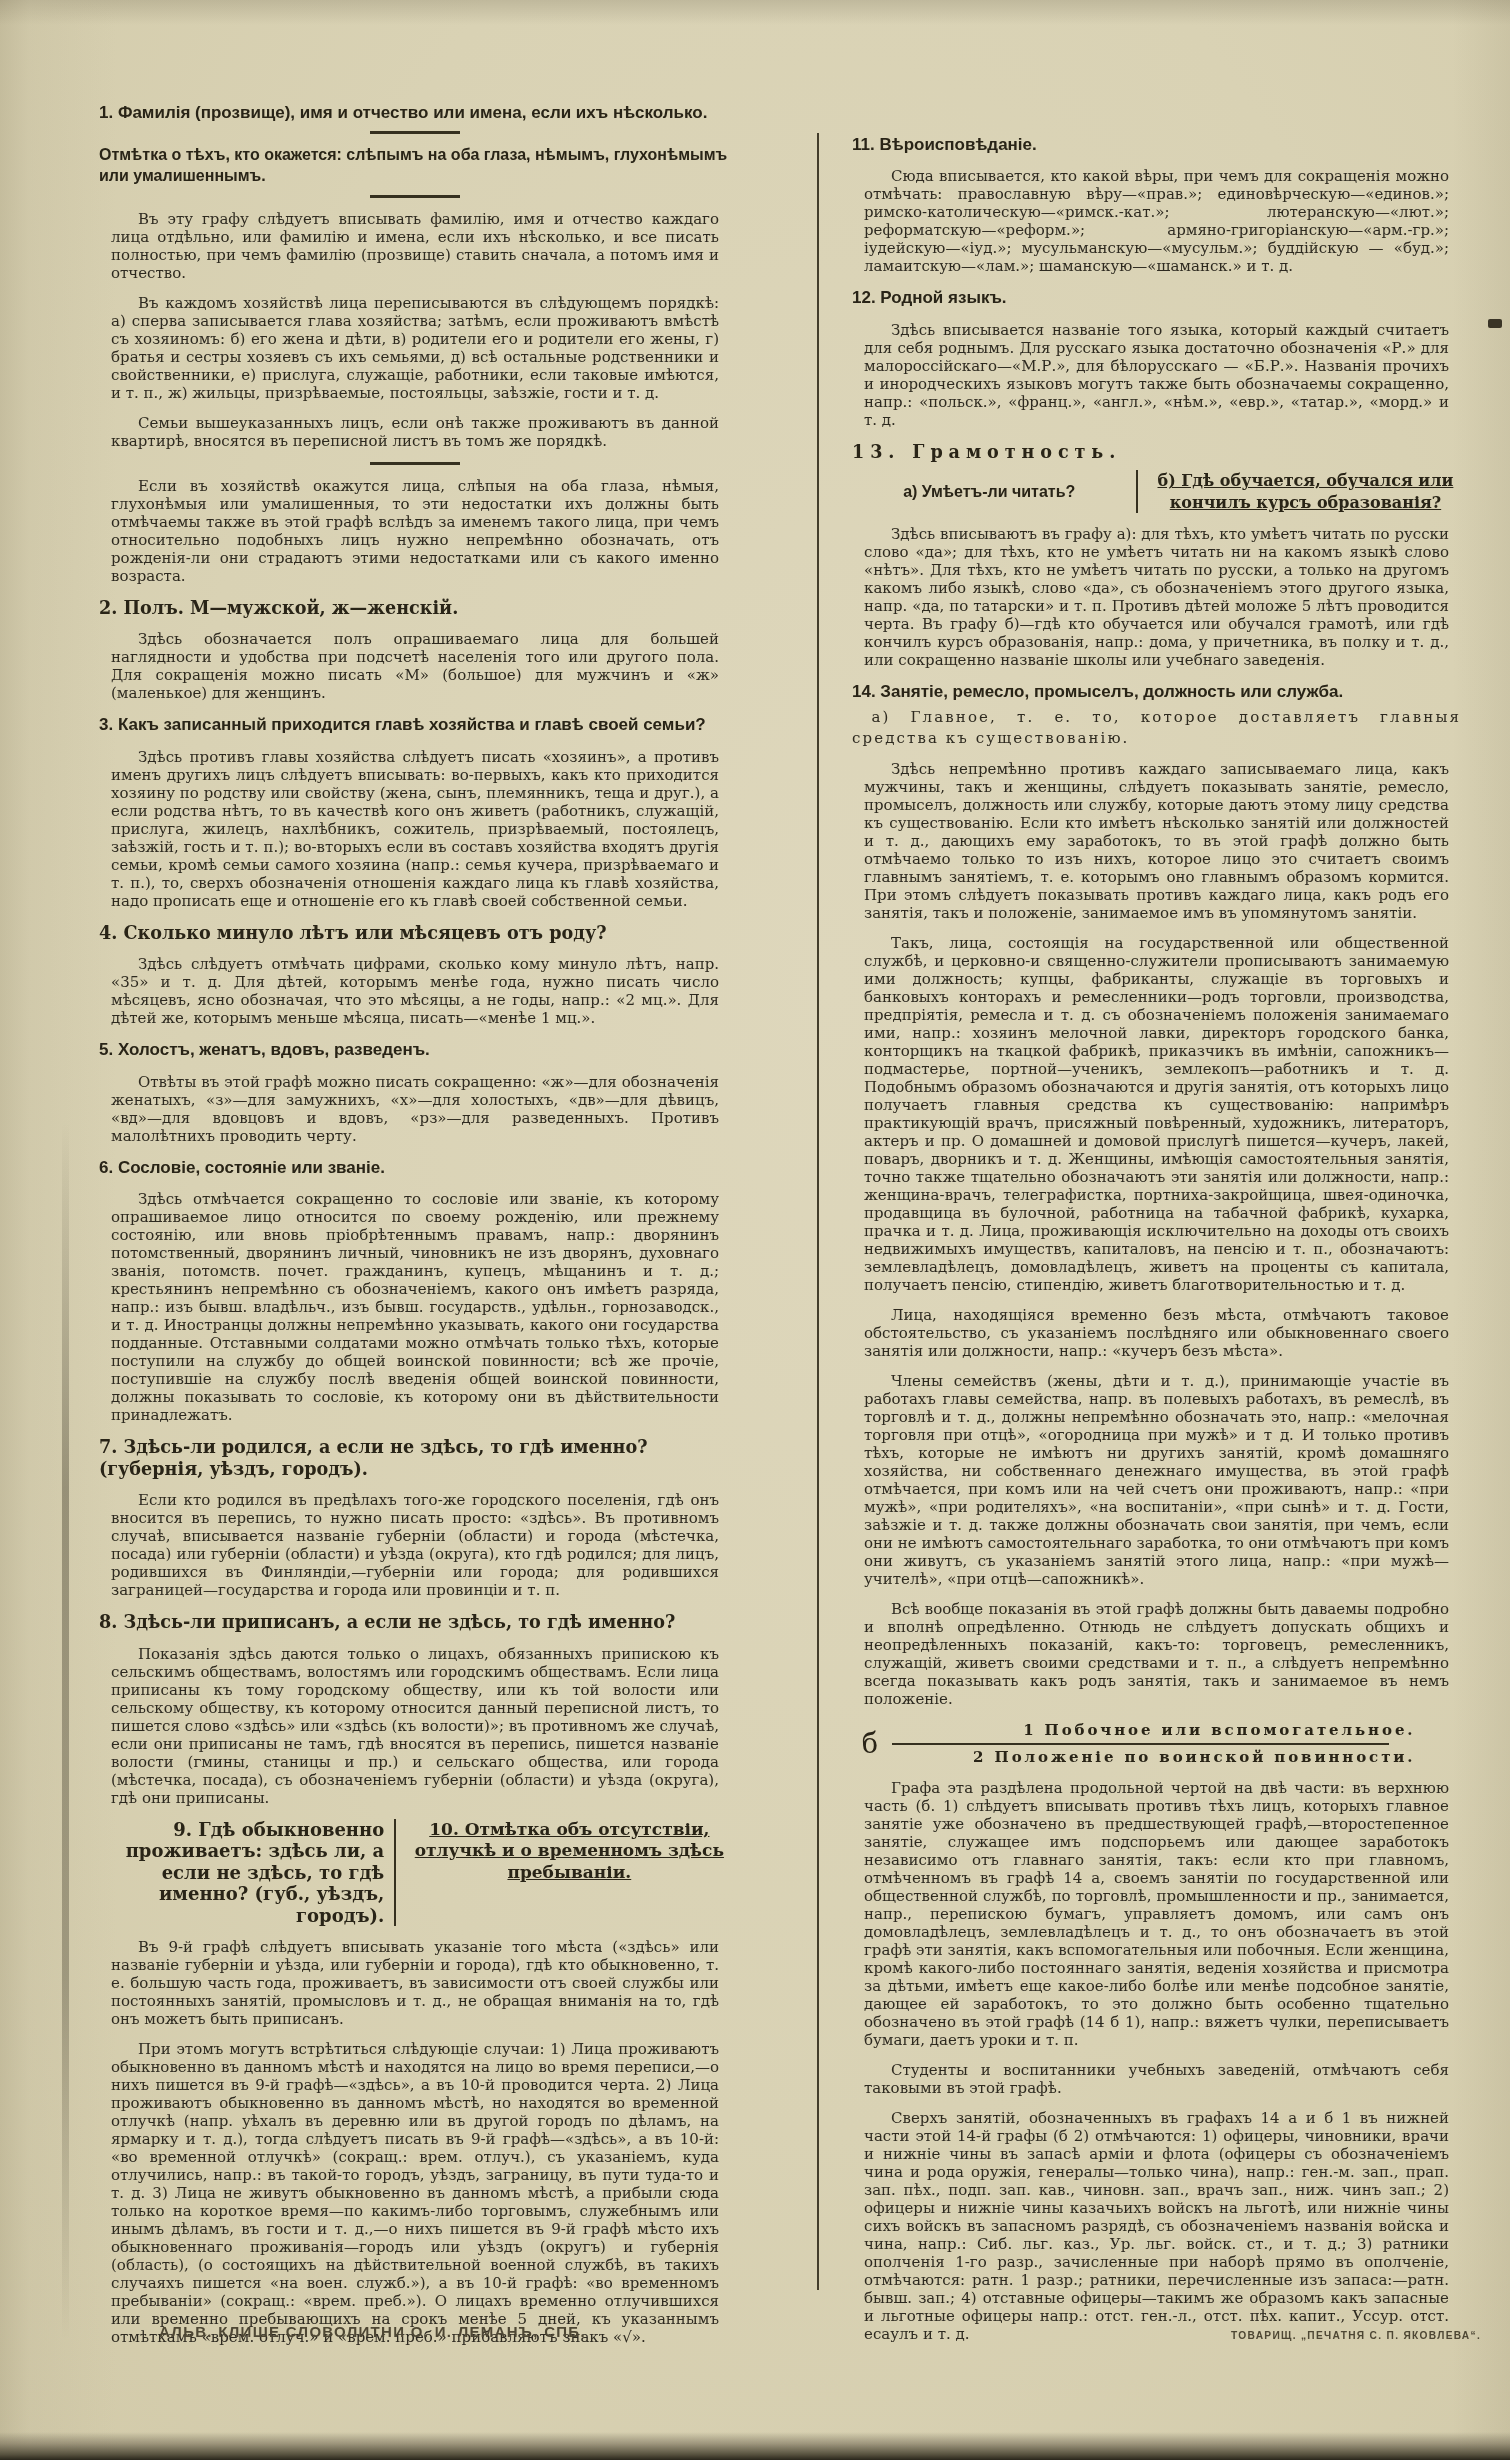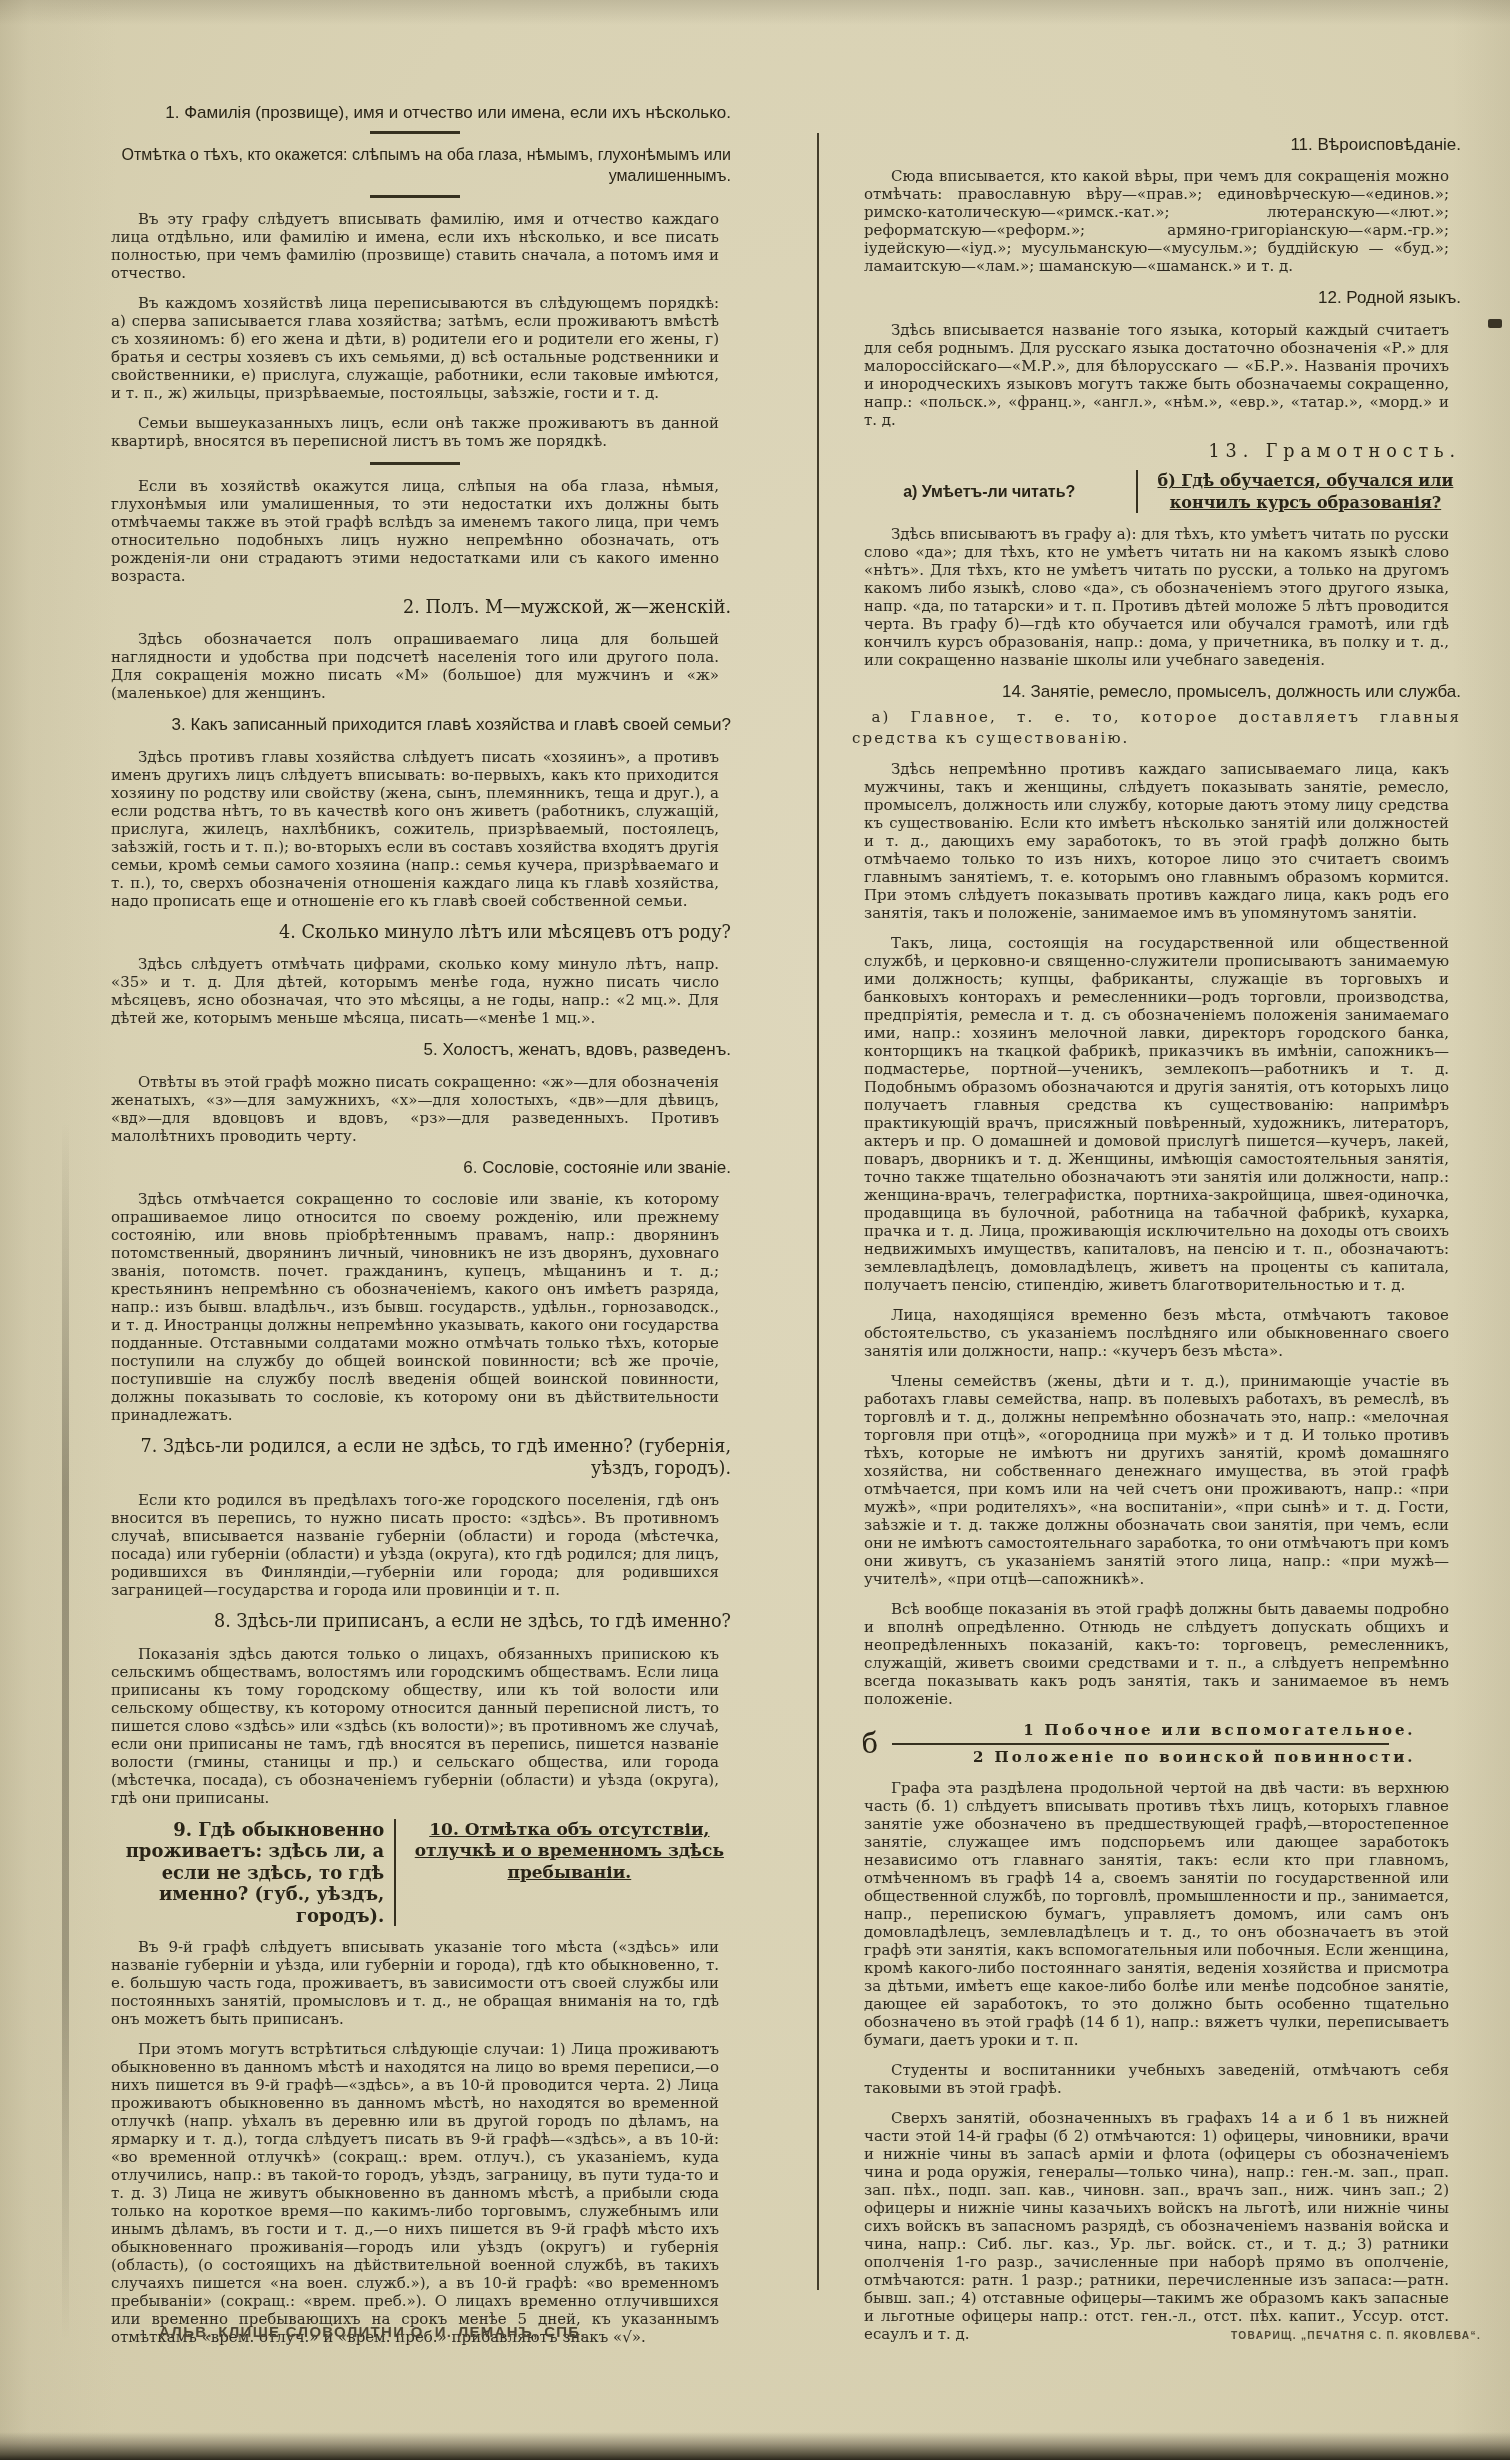--- a/index.html
+++ b/index.html
@@ -26,21 +26,21 @@
   .col {
     position:absolute; color:#2e2a20; font-size:15px; line-height:18px;
     text-align:justify; text-rendering:optimizeLegibility;
   }
   .col-left  { left:99px; top:93px;  width:632px; }
   .col-right { left:852px; top:125px; width:609px; }
 
   .para { margin:12px; text-indent:27px; }
   .para.spaced-sub { letter-spacing:2.1px; text-indent:19.5px; line-height:20.5px; margin:2px 0 2.9px; }
 
-  .h { text-align:right; font-weight:normal; margin:8.8px 0 4.9px; font-size:17.6px; line-height:21.5px; text-indent:0; color:#292417; }
+  .h { text-align:left; font-weight:bold; margin:8.8px 0 4.9px; font-size:17.6px; line-height:21.5px; text-indent:0; color:#292417; }
   .h.sans  { font-family:"Liberation Sans","DejaVu Sans",sans-serif; font-size:17px; }
   .h.serif { font-family:"DejaVu Serif",serif; }
   .h.sub   { font-size:16px; margin-top:10px; }
   .h.spaced { letter-spacing:5.9px; }
 
   .rule { width:90px; height:2.9px; background:#35301f; margin:7.8px auto; }
 
   .dual { display:flex; font-weight:bold; margin:7.8px 0 4.9px; color:#292417; }
   .dual .d-left  { width:47%; padding-right:9.8px; border-right:2px solid #35301f; box-sizing:border-box;
                    font-size:18px; line-height:21.5px; text-align:right; text-indent:0; }

